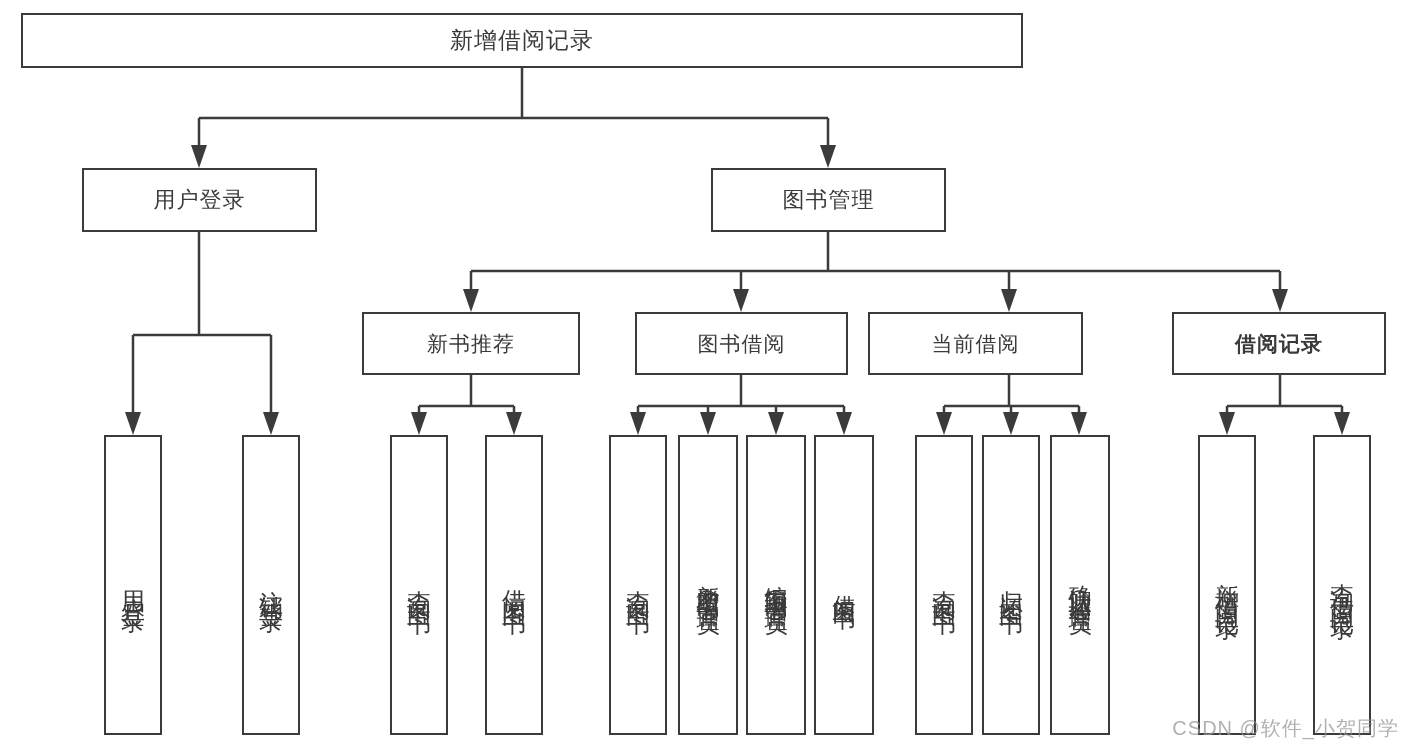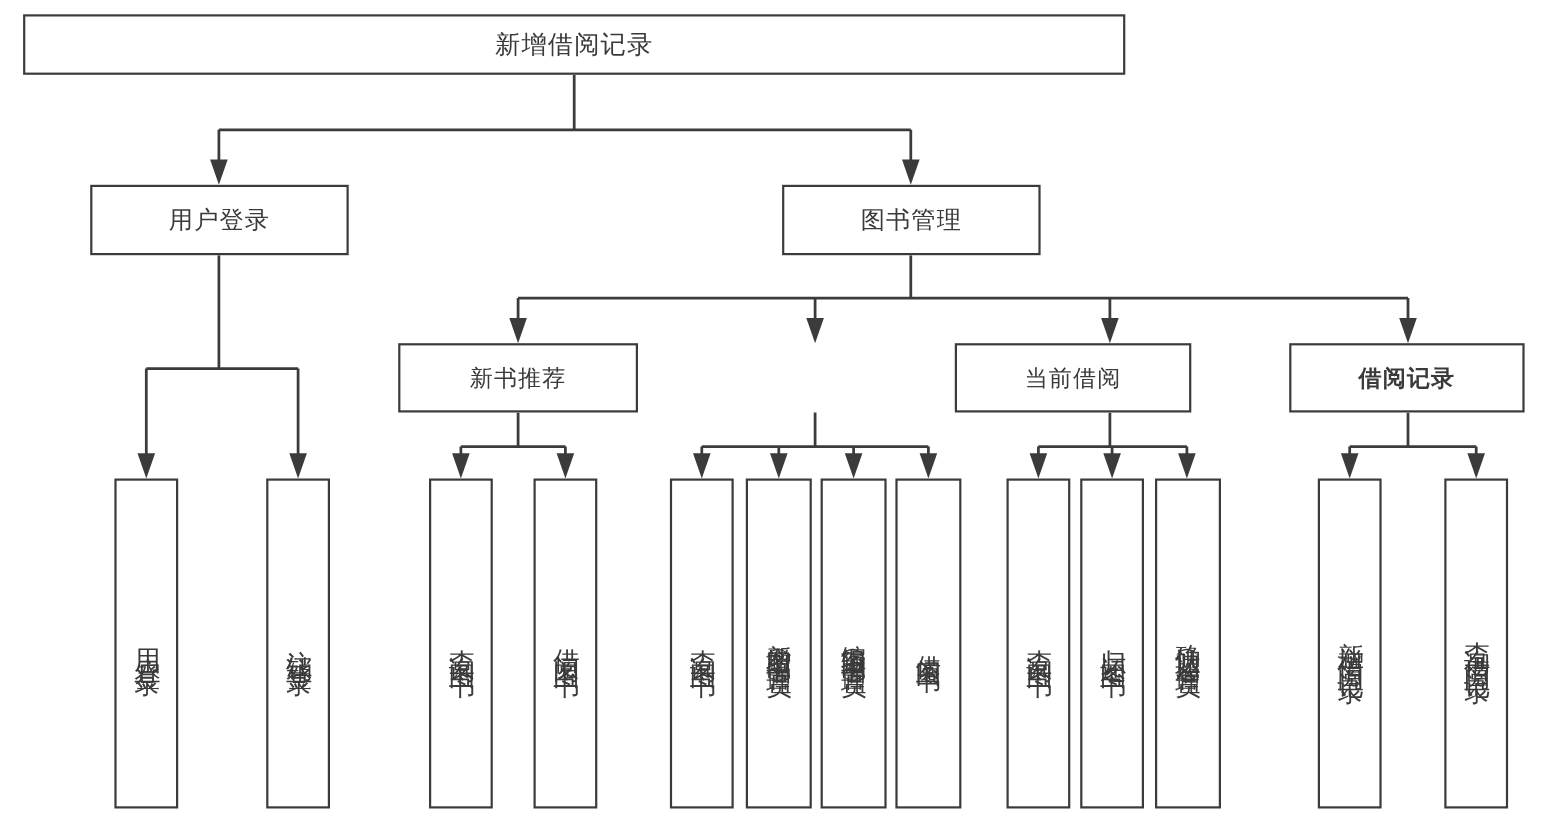--- a/index.html
+++ b/index.html
@@ -121,20 +121,23 @@
   <div class="box hbox lvl2-left">
     <span>用户登录</span>
   </div>
   <div class="box hbox lvl3 l3-a">
     <span>新书推荐</span>
   </div>
 
   <div class="box hbox lvl2-right">
     <span>图书管理</span>
   </div>
+  <div class="box hbox lvl3 l3-b">
+    <span>图书借阅</span>
+  </div>
   <div class="box hbox lvl3 l3-c">
     <span>当前借阅</span>
   </div>
   <div class="box hbox lvl3 l3-d">
     <span>借阅记录</span>
   </div>
 
   <div class="box vbox lf-1">
     <span>用户登录</span>
   </div>
@@ -172,14 +175,15 @@
     <span>确认归还（管理员）</span>
   </div>
 
   <div class="box vbox lf-12">
     <span>新增借阅记录</span>
   </div>
   <div class="box vbox lf-13">
     <span>查询借阅记录</span>
   </div>
 
+  <div class="watermark">CSDN @软件_小贺同学</div>
 
 </div>
 
 </body></html>

